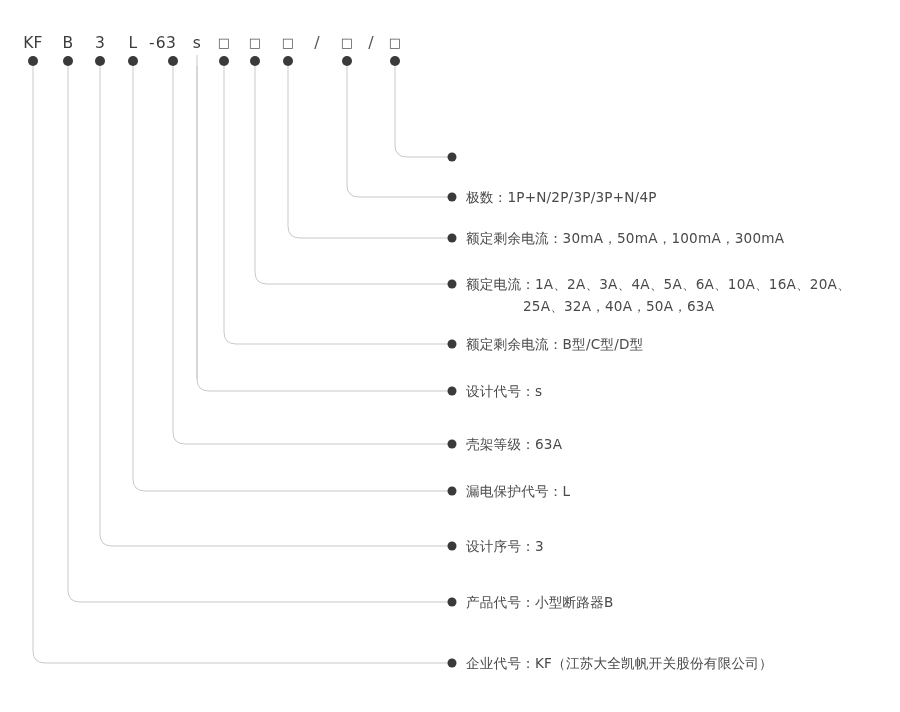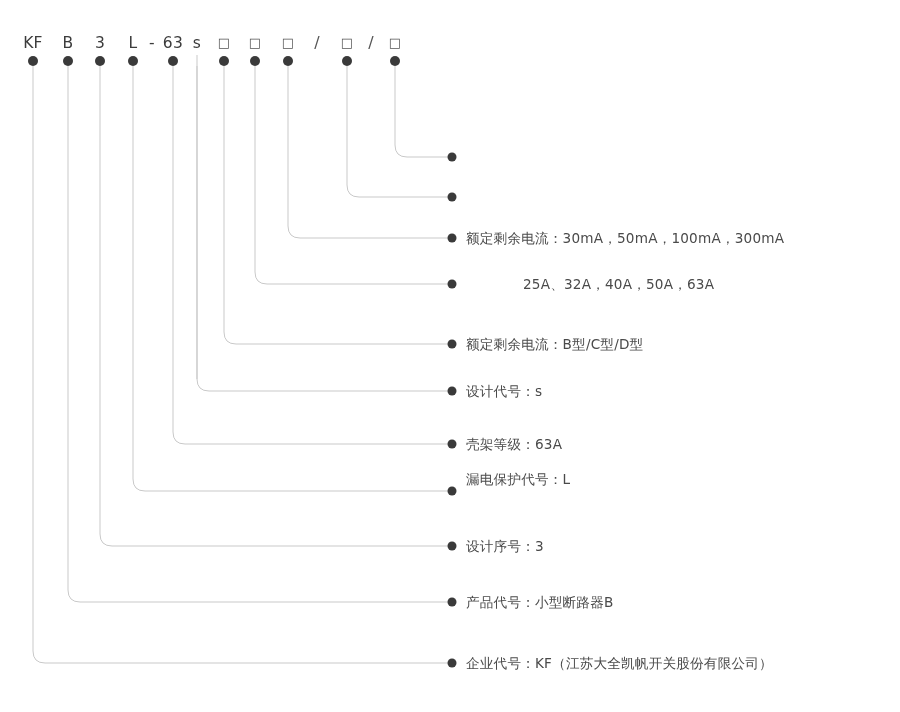--- a/index.html
+++ b/index.html
@@ -114,36 +114,37 @@
         <circle cx="395" cy="61" r="5" fill="#3a3a3a"></circle>
       </g>
   </svg>
 
   <div class="code-row" id="code-row">
       <span class="code-token" style="left: 33px; text-align: right;">KF</span>
       <span class="code-token" style="left: 68px;">B</span>
       <span class="code-token" style="left: 100px;">3</span>
       <span class="code-token" style="left: 133px;">L</span>
       <span class="code-token" style="left: 152px;">-</span>
-      <span class="code-token" style="left: 173px; text-align: right;">63</span>
+      <span class="code-token" style="left: 166px; text-align: right;">63</span>
       <span class="code-token" style="left: 197px;">s</span>
       <span class="code-token sq" style="left: 224px;">□</span>
       <span class="code-token sq" style="left: 255px;">□</span>
       <span class="code-token sq" style="left: 288px;">□</span>
       <span class="code-token sl" style="left: 317px;">/</span>
       <span class="code-token sq" style="left: 347px;">□</span>
       <span class="code-token sl" style="left: 371px;">/</span>
       <span class="code-token sq" style="left: 395px;">□</span>
     </div>
 
   <div class="labels" id="labels">
+      <div class="label" style="left: 466px; top: 186px;"><span>极数：1P+N/2P/3P/3P+N/4P</span></div>
       <div class="label" style="left: 466px; top: 227px; text-align: right;"><span>额定剩余电流：30mA，50mA，100mA，300mA</span></div>
-      <div class="label" style="left: 466px; top: 273px;"><span class="l2">25A、32A，40A，50A，63A</span></div>
+      <div class="label" style="left: 466px; top: 273px;"><span>额定电流：1A、2A、3A、4A、5A、6A、10A、16A、20A、</span><span class="l2">25A、32A，40A，50A，63A</span></div>
       <div class="label" style="left: 466px; top: 333px;"><span>额定剩余电流：B型/C型/D型</span></div>
       <div class="label" style="left: 466px; top: 380px;"><span>设计代号：s</span></div>
       <div class="label" style="left: 466px; top: 433px;"><span>壳架等级：63A</span></div>
-      <div class="label" style="left: 466px; top: 468px;"><span>漏电保护代号：L</span></div>
+      <div class="label" style="left: 466px; top: 480px;"><span>漏电保护代号：L</span></div>
       <div class="label" style="left: 466px; top: 535px;"><span>设计序号：3</span></div>
       <div class="label" style="left: 466px; top: 652px;"><span>企业代号：KF（江苏大全凯帆开关股份有限公司）</span></div>
       <div class="label" style="left: 466px; top: 591px;"><span>产品代号：小型断路器B</span></div>
     </div>
 
 </div>
 
 </body></html>

